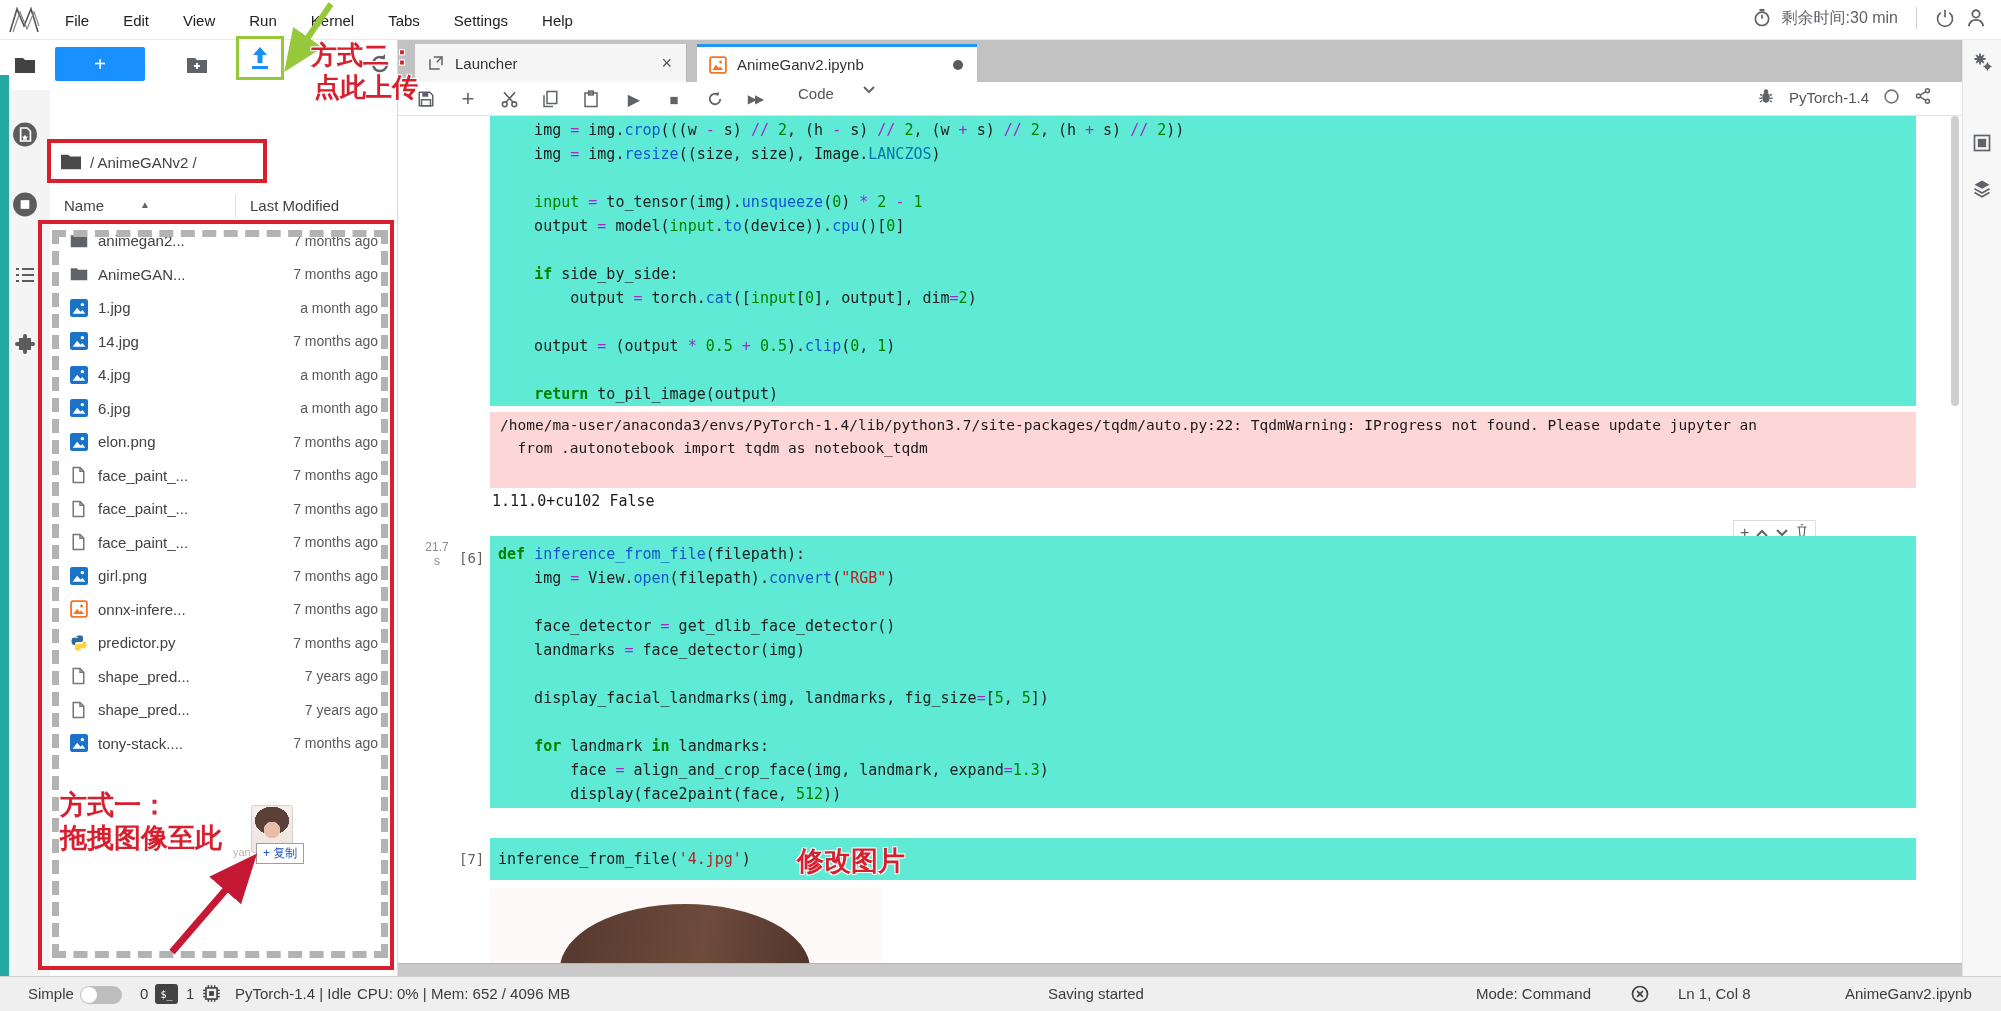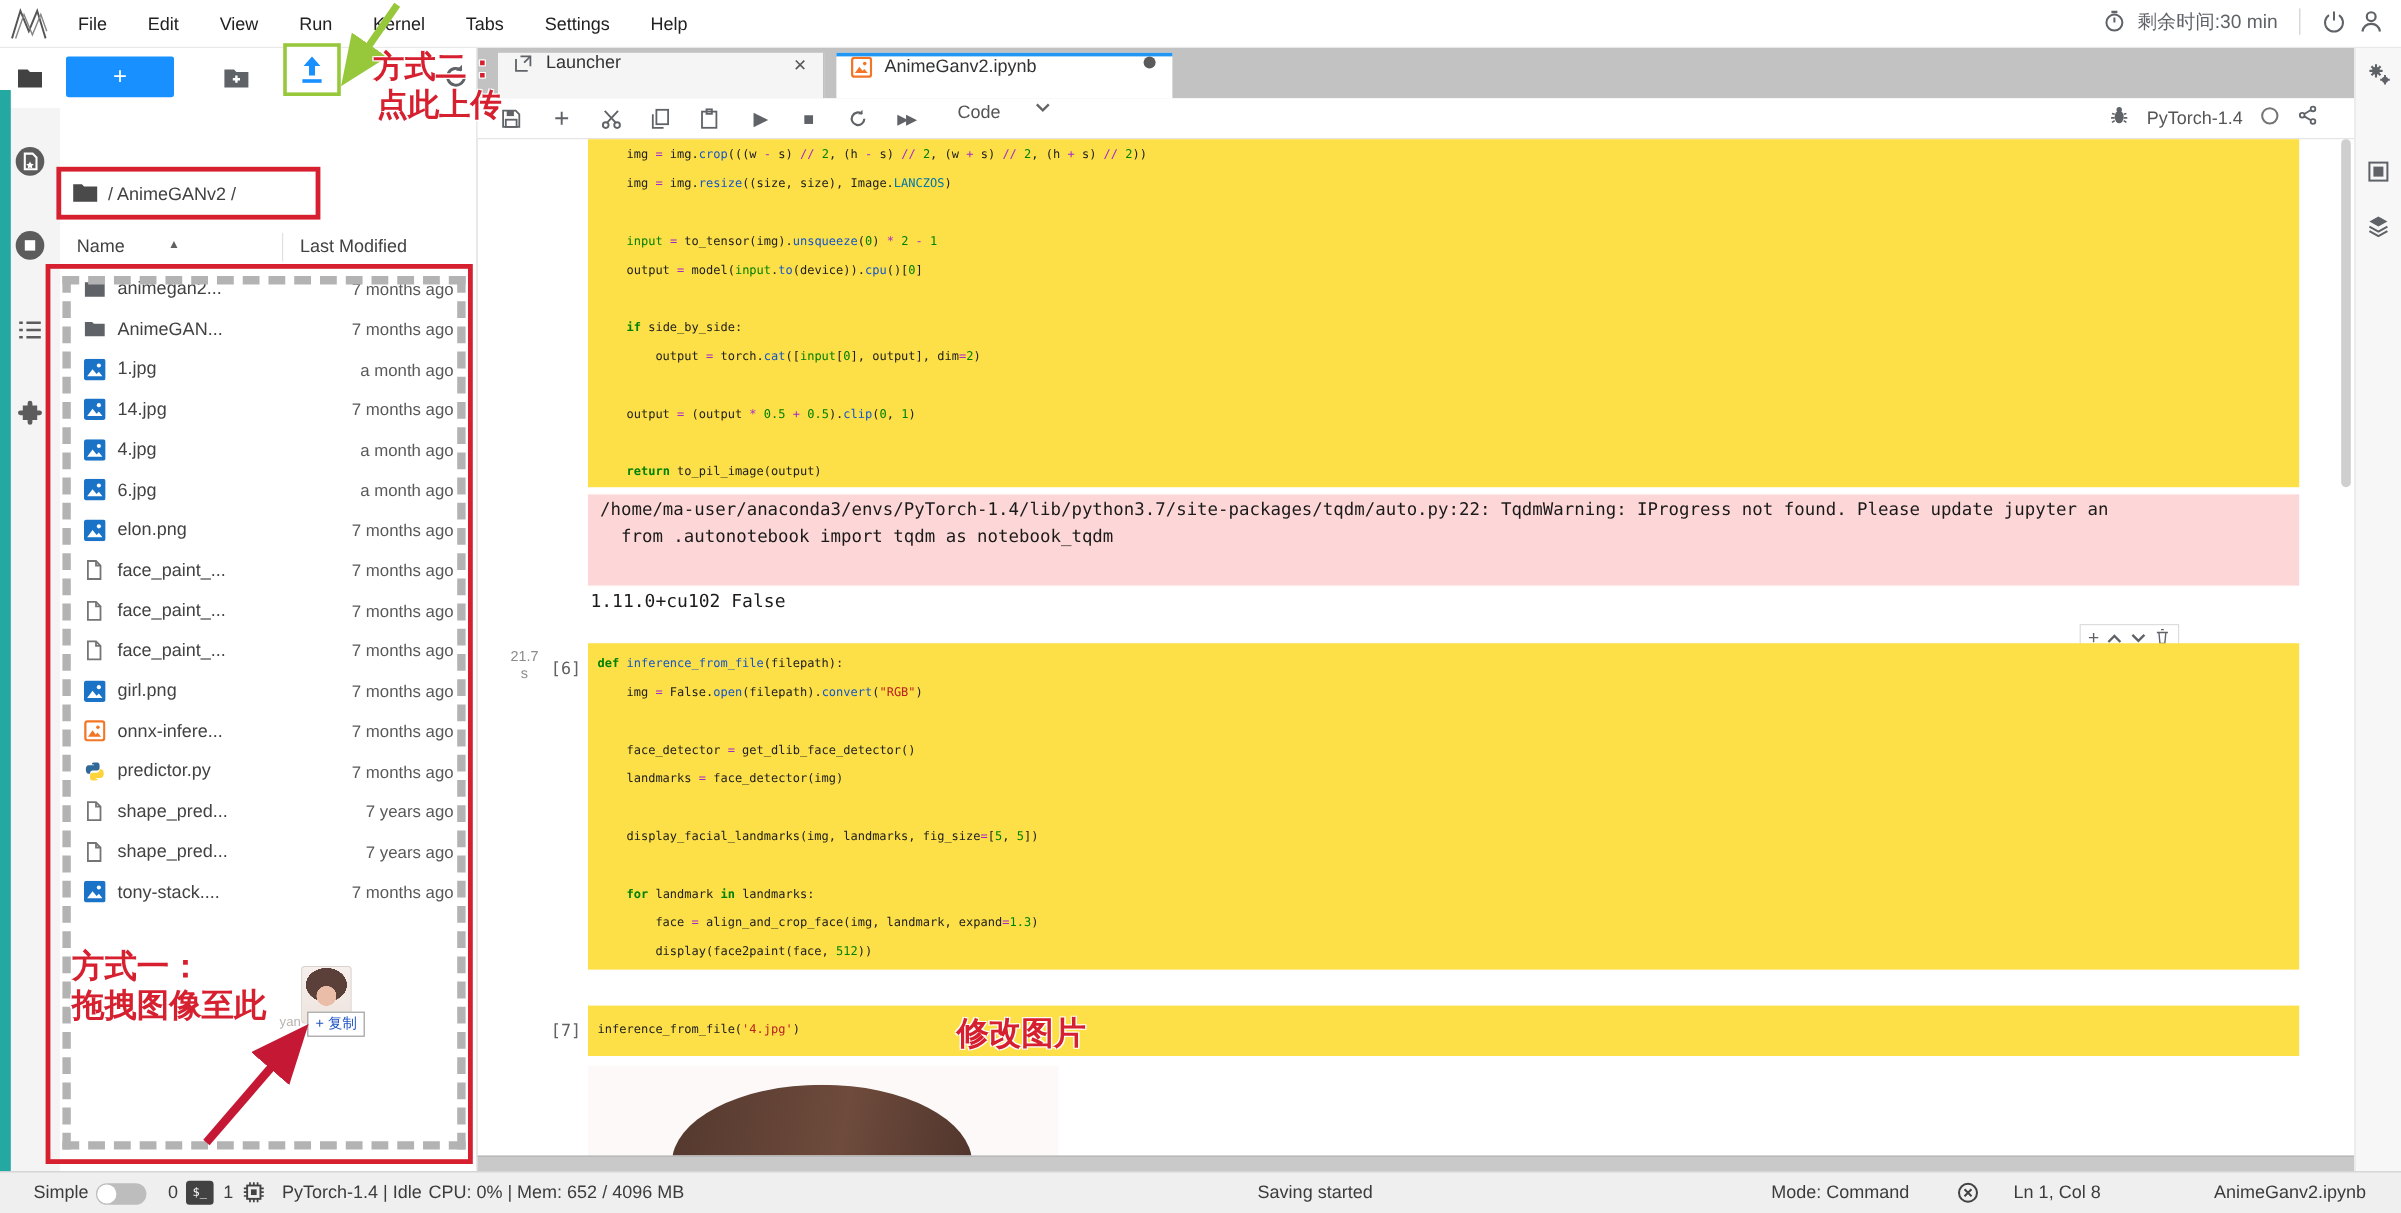--- a/index.html
+++ b/index.html
@@ -34,33 +34,33 @@
   #col-mod{position:absolute;left:200px;top:7px}
   #file-list{left:50px;top:224px;width:344px}
   .file-row{position:relative;height:33.5px;display:flex;align-items:center;cursor:pointer}
   .file-row .f-icon{position:absolute;left:20px;width:18px;height:18px}
   .file-row .f-name{position:absolute;left:48px;font-size:15px;color:#424242;white-space:nowrap}
   .file-row .f-time{position:absolute;right:16px;font-size:14px;color:#595959;white-space:nowrap}
   #list-redbox{left:38px;top:220px;width:356px;height:750px;border:4px solid #d6202f;z-index:20;pointer-events:none}
   #drop-dashed{left:52px;top:230px;width:336px;height:728px;border:7px dashed #b3b3b3;z-index:19;pointer-events:none}
   
   #tabbar{left:398px;top:40px;width:1564px;height:42px;background:#c2c2c2}
-  .tab{position:absolute;top:4px;height:38px;background:#f5f5f5;display:flex;align-items:flex-start;font-size:15px;color:#333;cursor:pointer}
+  .tab{position:absolute;top:4px;height:38px;background:#f5f5f5;display:flex;align-items:center;font-size:15px;color:#333;cursor:pointer}
   #tab-launcher{left:17px;width:272px;border-right:1px solid #b5b5b5}
   #tab-notebook{left:299px;width:280px;background:#fff;border-top:3px solid #2196f3}
   .tab .t-icon{margin:0 10px 0 12px;width:18px;height:18px}
   .tab .t-close{margin-left:auto;margin-right:14px;color:#555;font-size:18px;cursor:pointer}
   .dirty-dot{margin-left:auto;margin-right:14px;width:10px;height:10px;border-radius:50%;background:#5a5a5a}
   #nb-toolbar{left:398px;top:82px;width:1564px;height:34px;background:#fff;border-bottom:1px solid #e4e4e4}
   .tb-icon{position:absolute;top:5px;width:24px;height:24px;display:flex;align-items:center;justify-content:center;color:#5f6368;cursor:pointer;font-size:15px}
   #code-select{position:absolute;left:218px;top:3px;width:112px;height:27px;display:flex;align-items:flex-start;font-size:15px;color:#555;cursor:pointer}
   #code-select svg{margin-left:28px}
   #ktool{position:absolute;right:30px;top:5px;display:flex;align-items:center;gap:14px;color:#555;font-size:15px}
   
-  .editor{background:#fde047;font-family:"DejaVu Sans Mono","Liberation Mono",monospace;font-size:10px;color:#212121}
+  .editor{background:#5eead4;font-family:"DejaVu Sans Mono","Liberation Mono",monospace;font-size:15px;color:#212121}
   .code-line{height:24px;line-height:24px;white-space:pre}
   .tok-kw{color:#008000;font-weight:bold}
   .tok-num{color:#008000}
   .tok-op{color:#a626ce}
   .tok-fn{color:#1255cc}
   .tok-prop{color:#0077aa}
   .tok-bi{color:#008000}
   .tok-str{color:#ba2121}
   .tok-link{color:#0b6fd6;text-decoration:underline;cursor:pointer}
   #stderr{background:#fdd7d7;font-family:"DejaVu Sans Mono","Liberation Mono",monospace;font-size:14.5px;color:#1a1a1a;padding:2px 10px}
@@ -519,21 +519,21 @@
         </svg></span>
   </div>
 
   <div class="abs" id="exec-time" style="left:418px;top:540px;width:38px">
     <div>21.7</div>
     <div>s</div>
   </div>
   <span class="abs prompt" style="left:459px;top:550px">[6]</span>
   <div class="abs editor" style="left:490px;top:536px;width:1426px;height:272px;padding:6px 0 0 8px" id="cell6">
       <div class="code-line"><span class="tok-kw">def</span><span> </span><span class="tok-fn">inference_from_file</span><span>(filepath):</span></div>
-      <div class="code-line"><span>    img </span><span class="tok-op">=</span><span> False.</span><span class="tok-fn">open</span><span>(filepath).</span><span class="tok-fn">convert</span><span>(</span><span class="tok-str">"RGB"</span><span>)</span></div>
+      <div class="code-line"><span>    img </span><span class="tok-op">=</span><span> View.</span><span class="tok-fn">open</span><span>(filepath).</span><span class="tok-fn">convert</span><span>(</span><span class="tok-str">"RGB"</span><span>)</span></div>
       <div class="code-line">&nbsp;</div>
       <div class="code-line"><span>    face_detector </span><span class="tok-op">=</span><span> get_dlib_face_detector()</span></div>
       <div class="code-line"><span>    landmarks </span><span class="tok-op">=</span><span> face_detector(img)</span></div>
       <div class="code-line">&nbsp;</div>
       <div class="code-line"><span>    display_facial_landmarks(img, landmarks, fig_size</span><span class="tok-op">=</span><span>[</span><span class="tok-num">5</span><span>, </span><span class="tok-num">5</span><span>])</span></div>
       <div class="code-line">&nbsp;</div>
       <div class="code-line"><span>    </span><span class="tok-kw">for</span><span> landmark </span><span class="tok-kw">in</span><span> landmarks:</span></div>
       <div class="code-line"><span>        face </span><span class="tok-op">=</span><span> align_and_crop_face(img, landmark, expand</span><span class="tok-op">=</span><span class="tok-num">1.3</span><span>)</span></div>
       <div class="code-line"><span>        display(face2paint(face, </span><span class="tok-num">512</span><span>))</span></div>
     </div>

